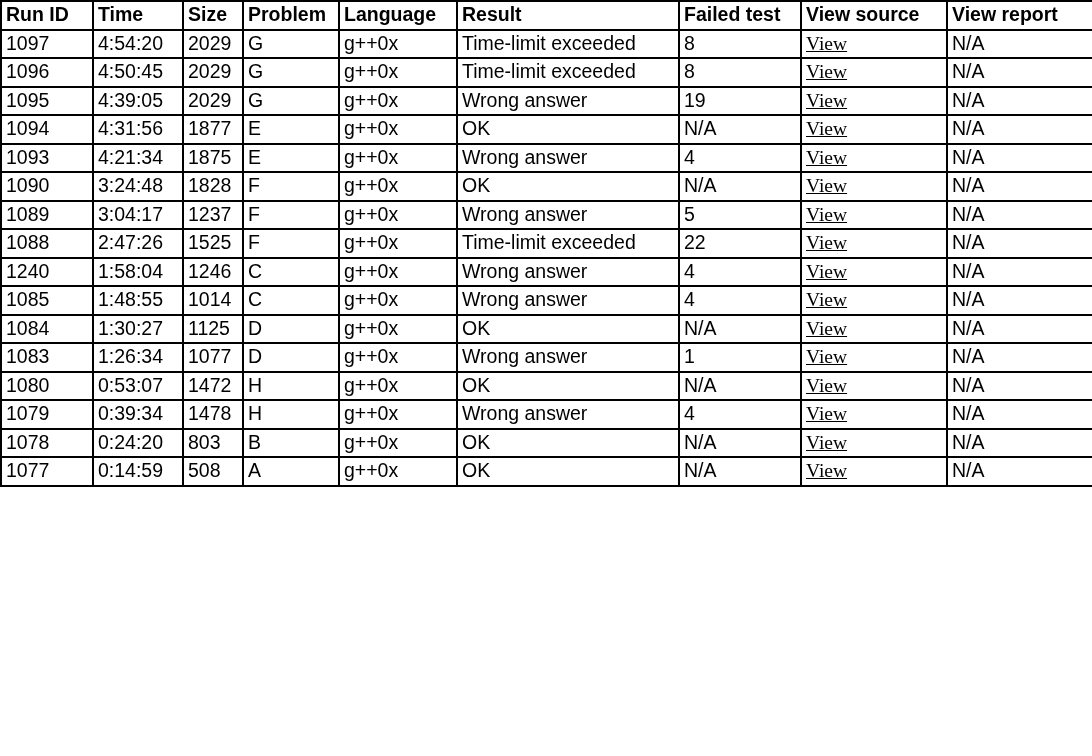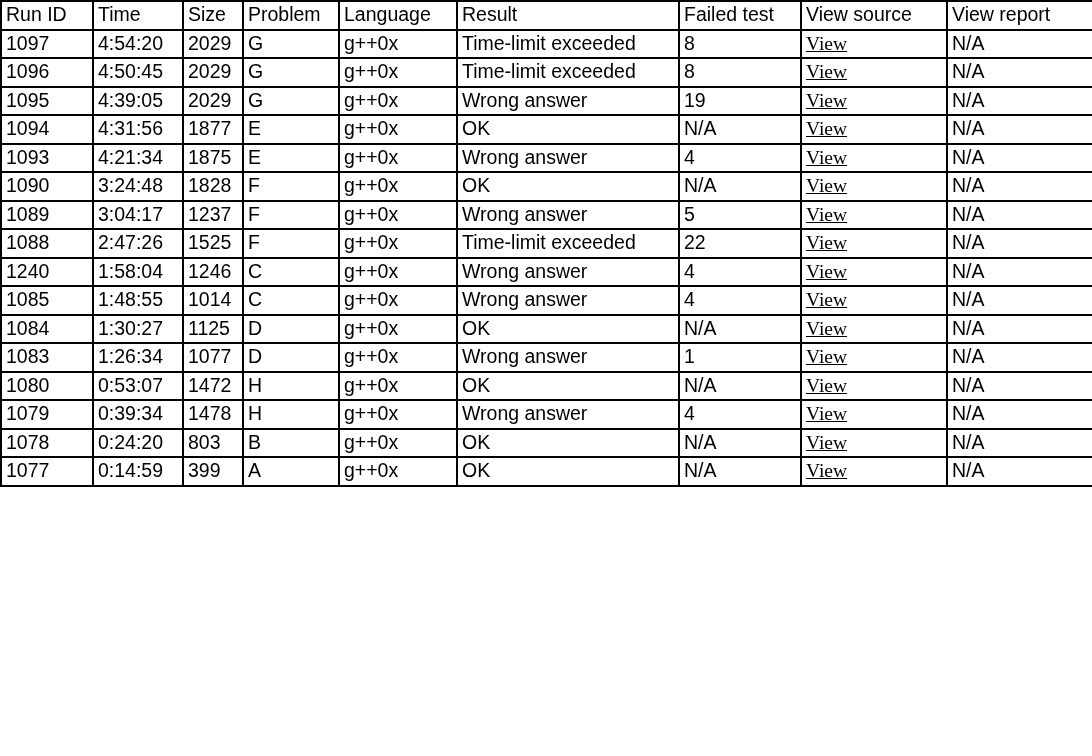--- a/index.html
+++ b/index.html
@@ -26,21 +26,21 @@
     border: 2px solid #000000;
     padding: 3px 4px 4px 4px;
     text-align: left;
     vertical-align: top;
     white-space: nowrap;
     overflow: hidden;
     height: 26px;
     box-sizing: border-box;
   }
   table.runs th {
-    font-weight: normal;
+    font-weight: bold;
   }
   table.runs td {
     font-weight: normal;
   }
   
   col.c-runid    { width: 92px; }
   col.c-time     { width: 90px; }
   col.c-size     { width: 60px; }
   col.c-problem  { width: 96px; }
   col.c-language { width: 118px; }
@@ -246,21 +246,21 @@
         <td><span>B</span></td>
         <td><span>g++0x</span></td>
         <td><span>OK</span></td>
         <td><span>N/A</span></td>
         <td><a class="view-link">View</a></td>
         <td><span>N/A</span></td>
       </tr>
       <tr>
         <td><span>1077</span></td>
         <td><span>0:14:59</span></td>
-        <td><span>399</span></td>
+        <td><span>508</span></td>
         <td><span>A</span></td>
         <td><span>g++0x</span></td>
         <td><span>OK</span></td>
         <td><span>N/A</span></td>
         <td><a class="view-link">View</a></td>
         <td><span>N/A</span></td>
       </tr>
     </tbody>
 </table>
 

